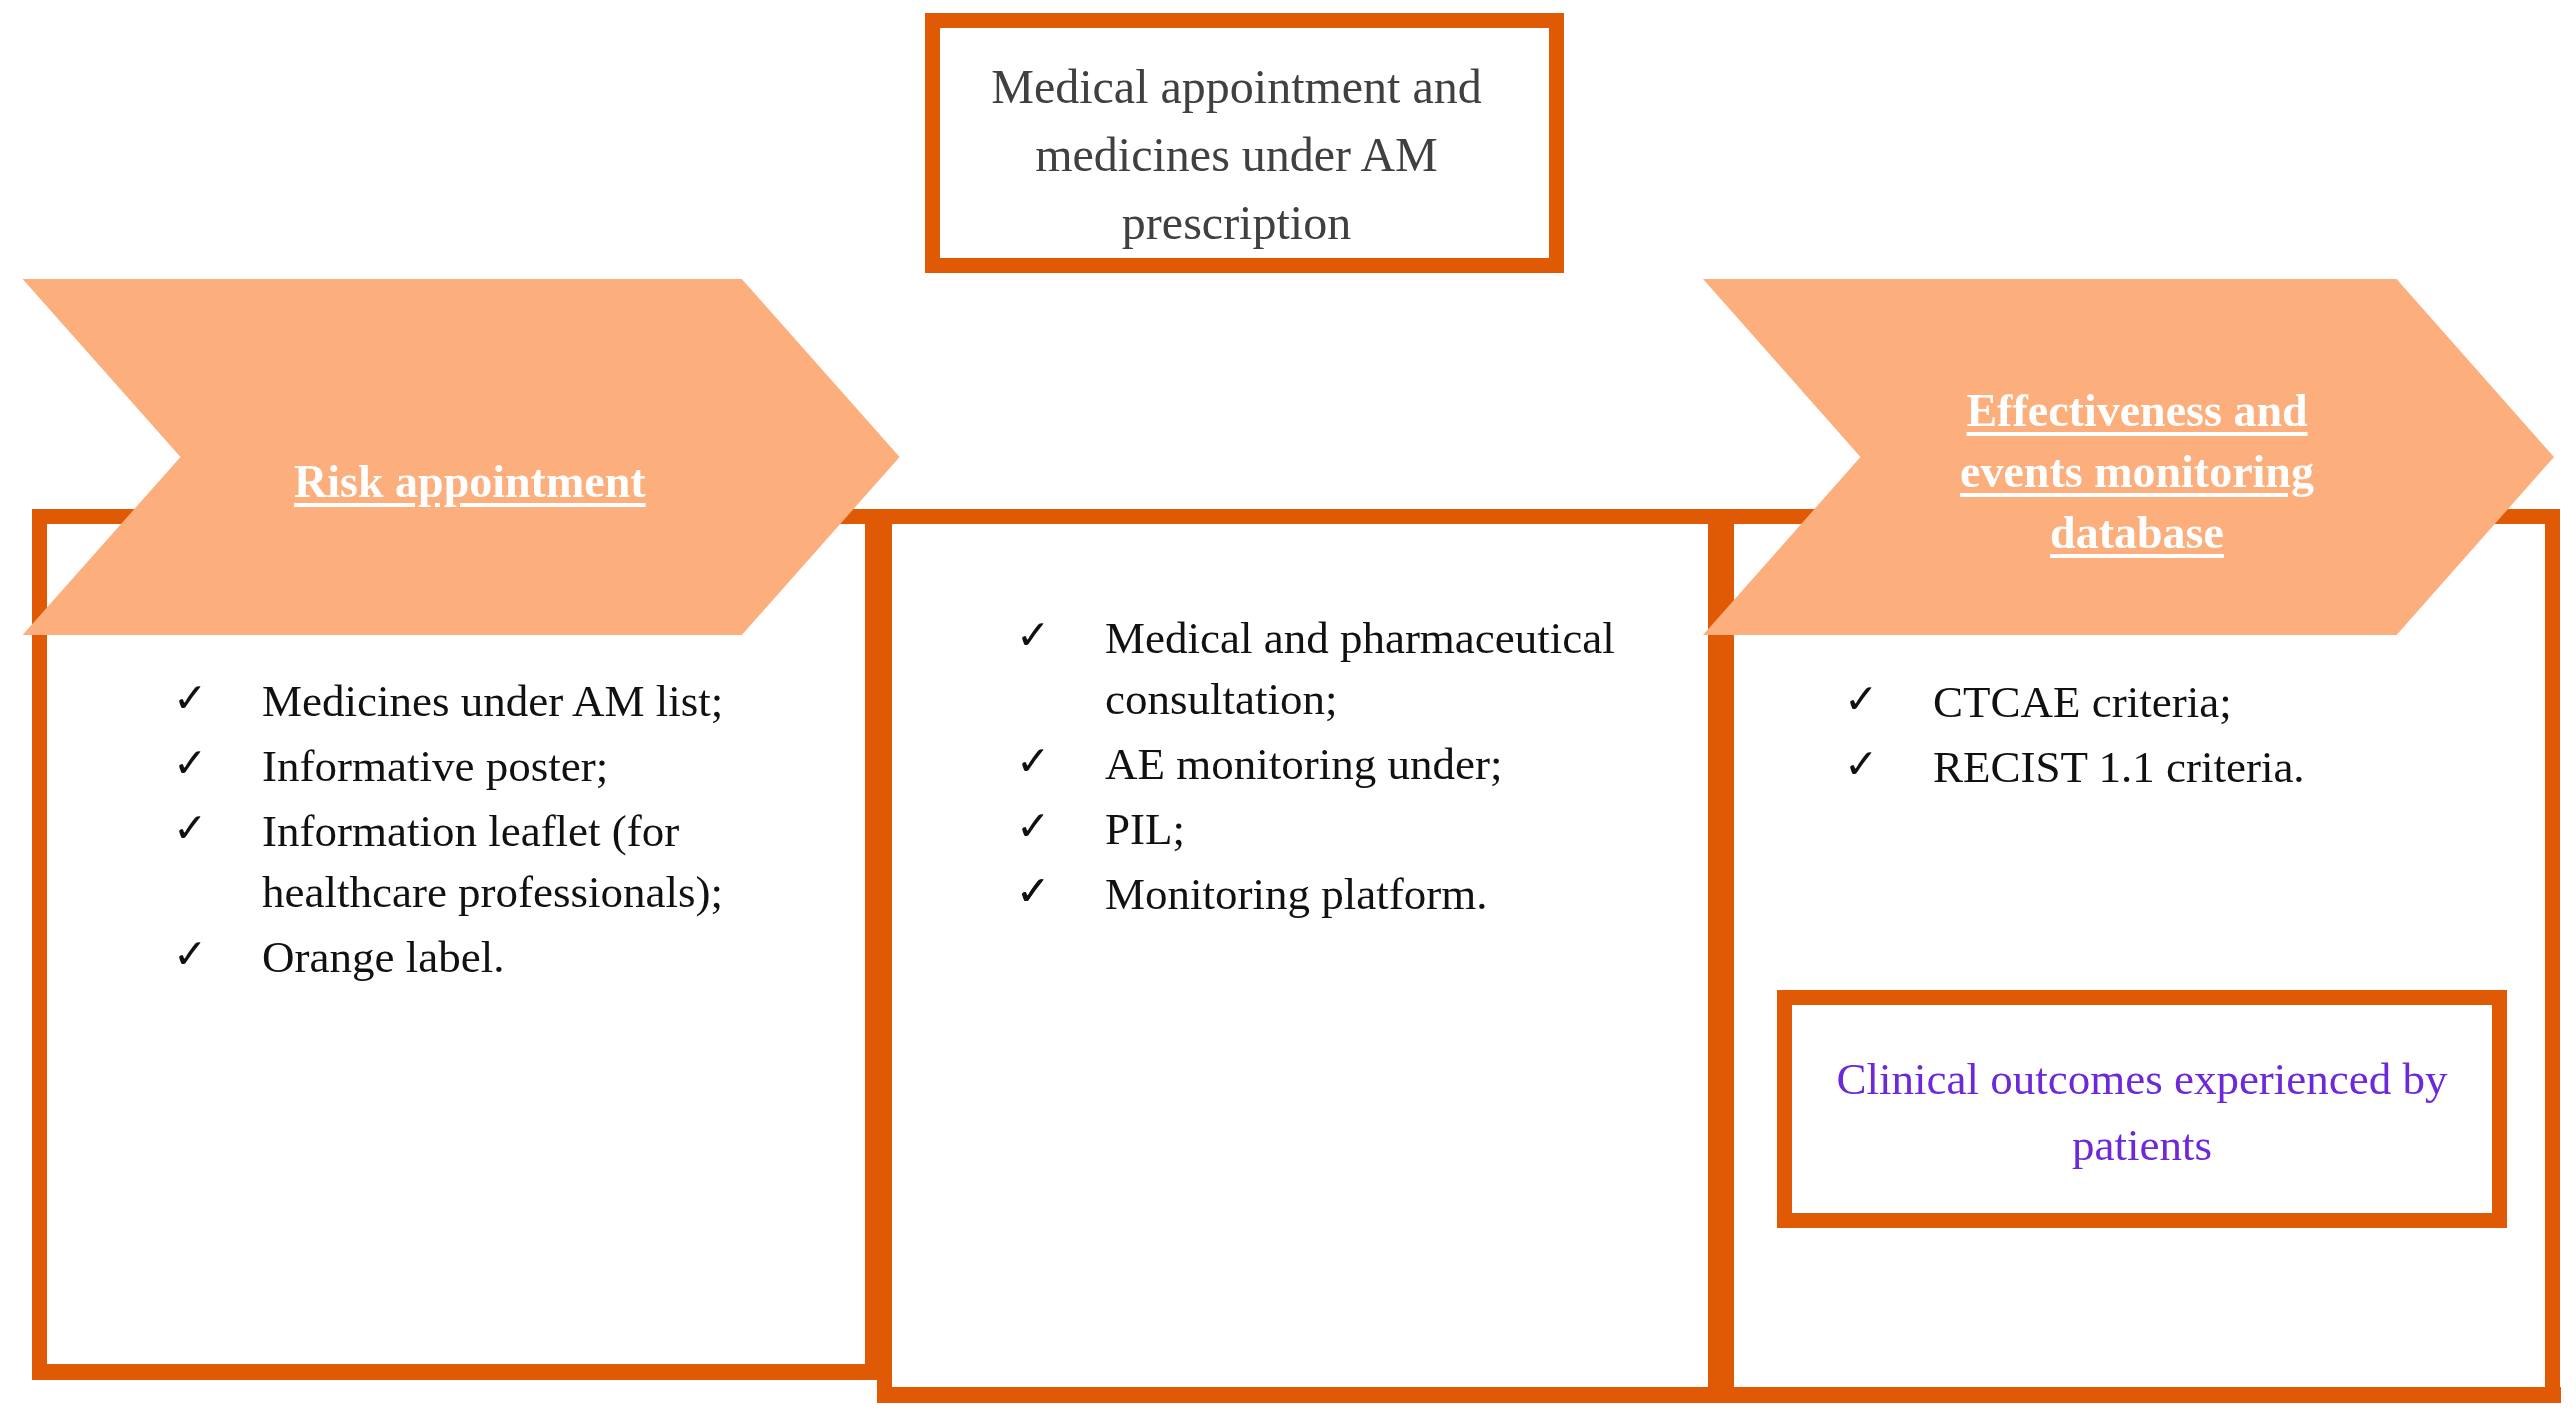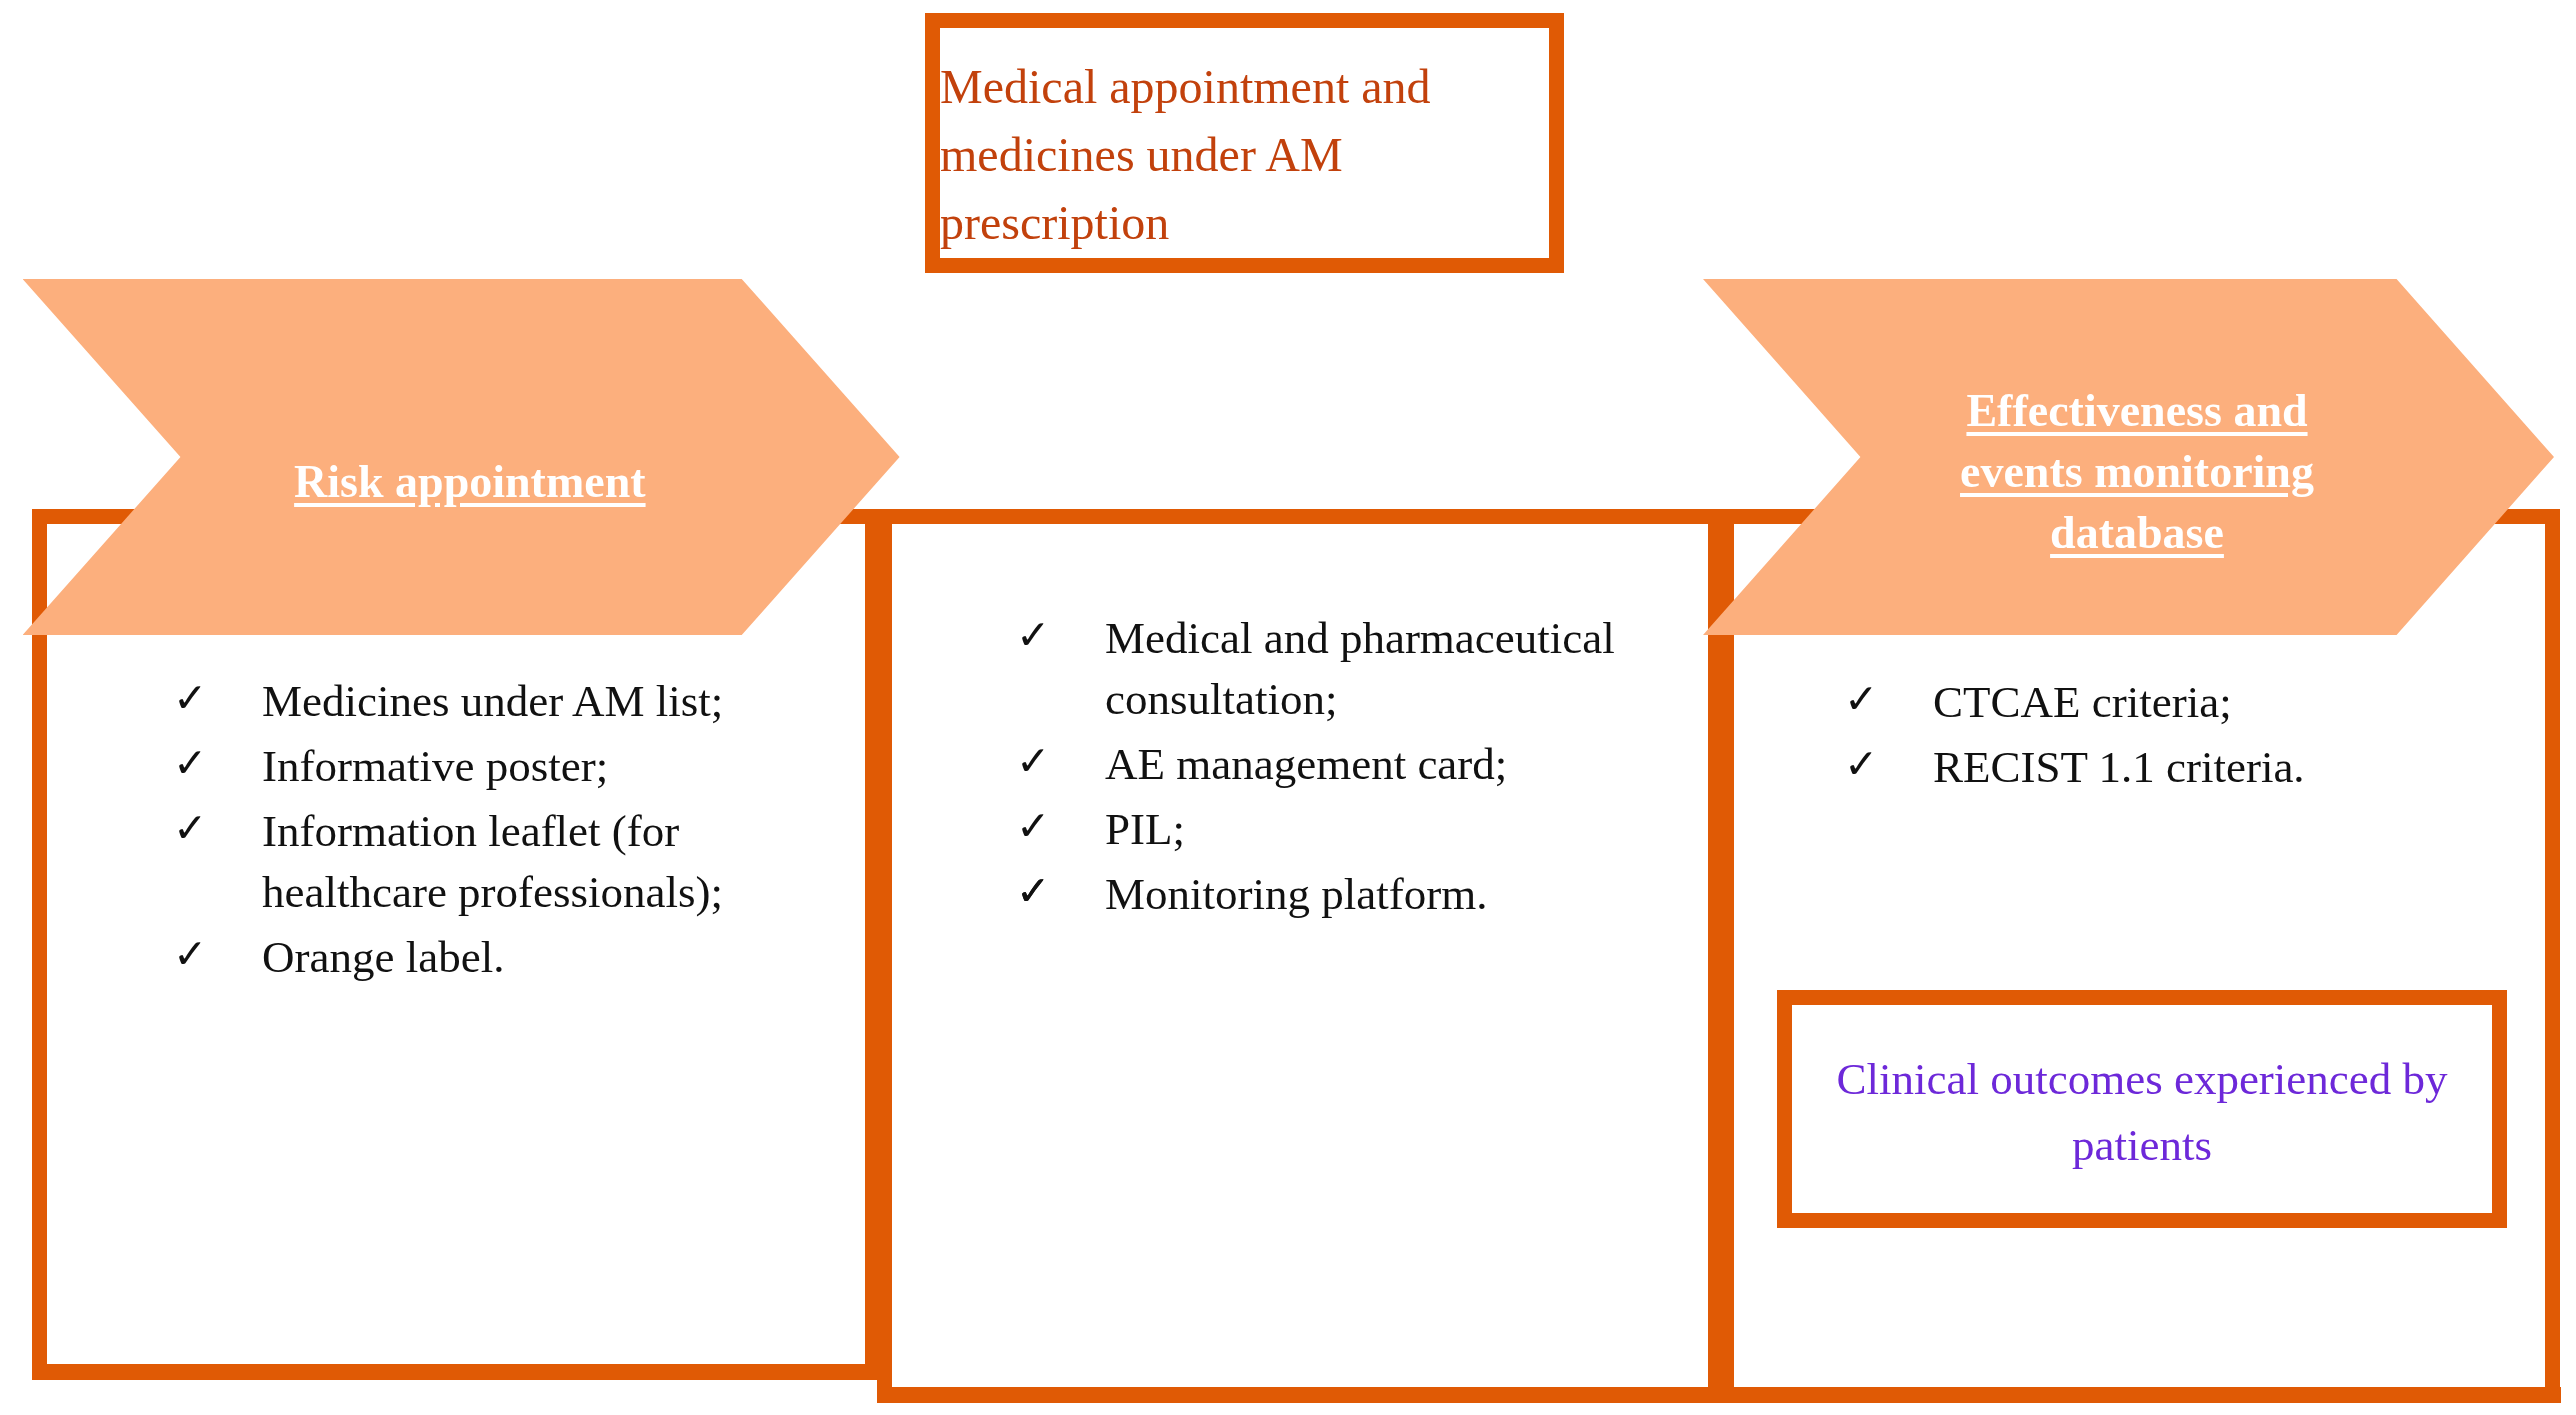--- a/index.html
+++ b/index.html
@@ -34,23 +34,24 @@
     left: 925px;
     top: 13px;
     width: 639px;
     height: 260px;
   }
   #top-callout .callout-text {
     position: absolute;
     left: 0;
     right: 16px;
     top: 25px;
+    text-align: center;
     font-size: 48px;
     line-height: 1.42;
-    color: #c2410c;
+    color: #404040;
   }
 
   
   #col-box-1 { left: 32px;  top: 509px;  width: 848px; height: 870px; }
   #col-box-2 { left: 877px; top: 509px; width: 846px; height: 894px; }
   #col-box-3 { left: 1719px; top: 509px; width: 841px; height: 894px; }
 
   
   .chevron {
     position: absolute;
@@ -192,21 +193,21 @@
     </li>
   </ul>
 
   <ul class="bullet-list" id="list-2">
     <li>
       <span class="tick">✓</span>
       <span>Medical and pharmaceutical consultation;</span>
     </li>
     <li>
       <span class="tick">✓</span>
-      <span>AE management card;</span>
+      <span>AE monitoring under;</span>
     </li>
     <li>
       <span class="tick">✓</span>
       <span>PIL;</span>
     </li>
     <li>
       <span class="tick">✓</span>
     </li>
     <li>
       <span class="tick">✓</span>

